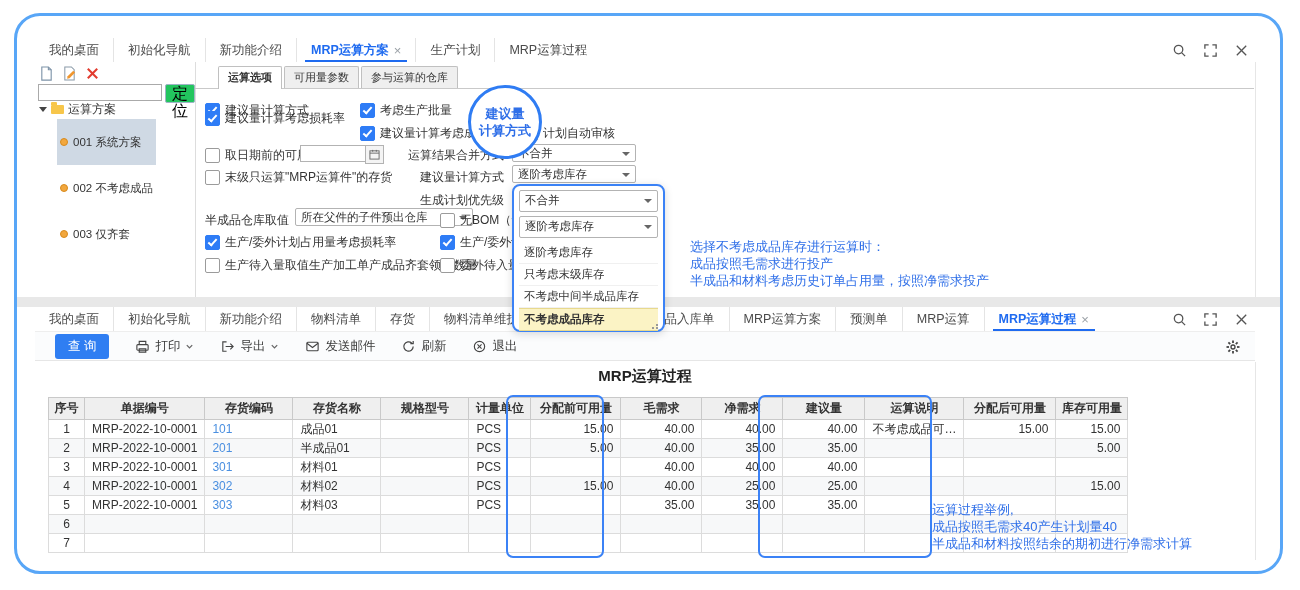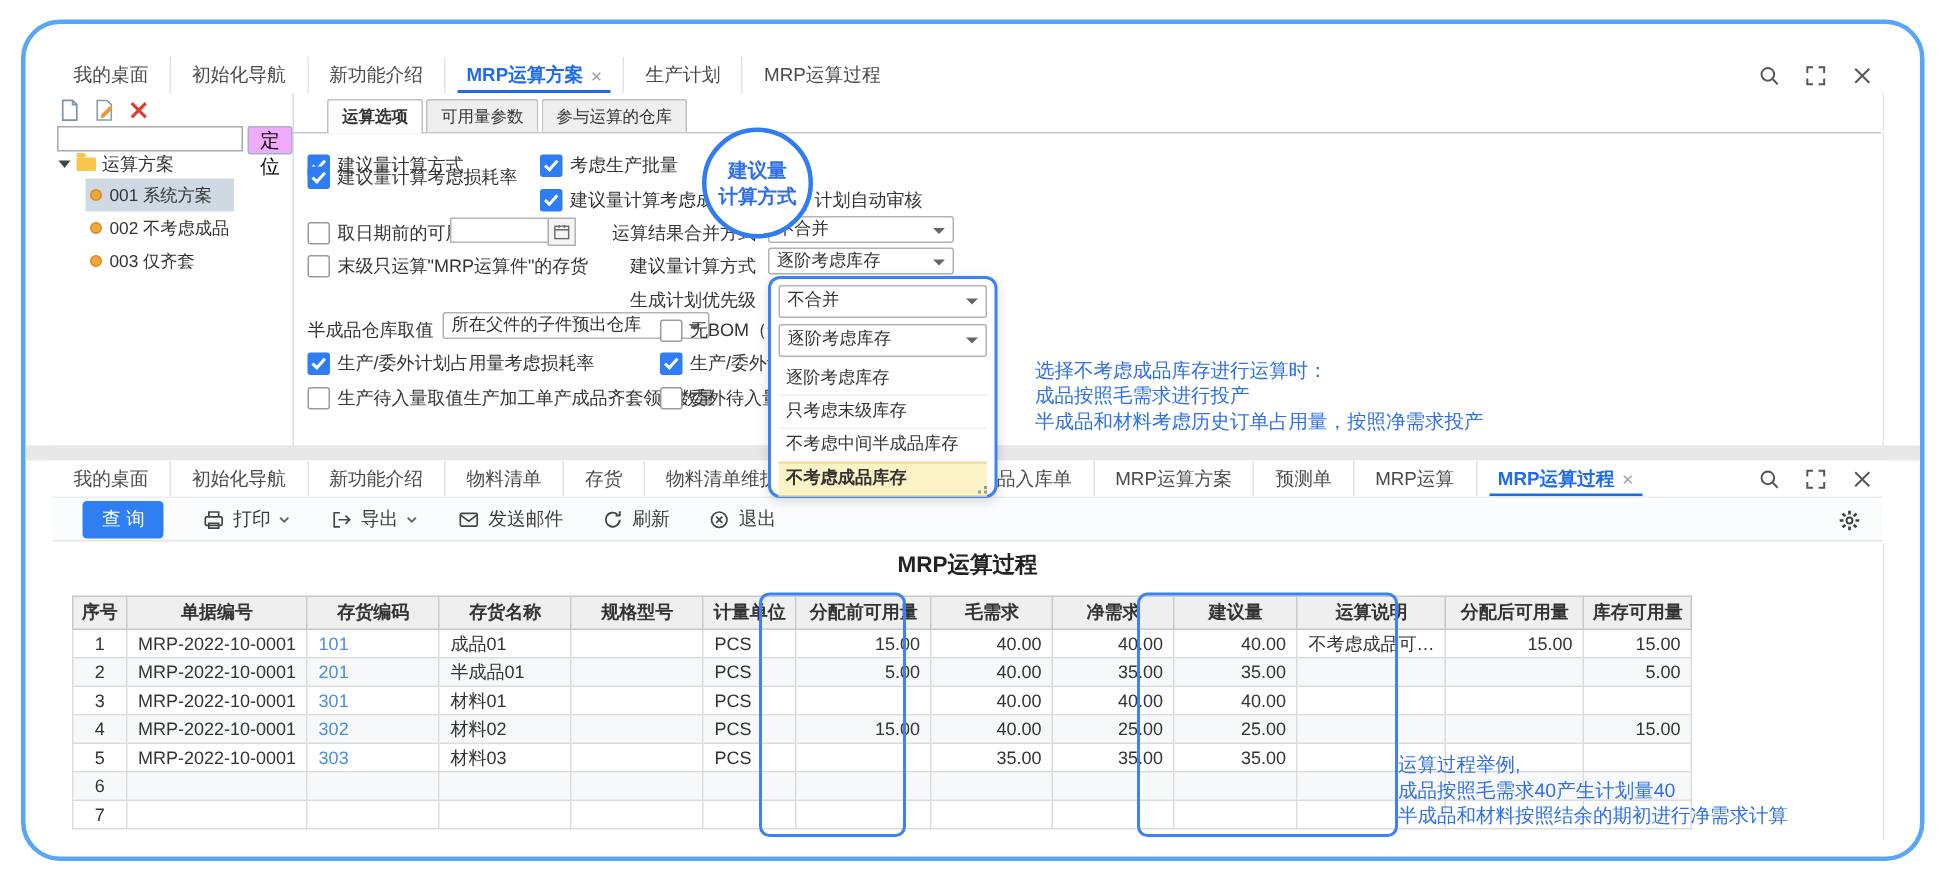--- a/index.html
+++ b/index.html
@@ -18,28 +18,28 @@
   .win-icons .wicon{width:15px;height:15px;display:inline-flex;}
   .wicon svg{width:100%;height:100%;}
 
   
   .p1-main{position:absolute;left:18px;top:46px;width:1220px;height:235px;border-bottom:1px solid #e6e6e6;border-right:1px solid #e6e6e6;}
   .p1-left{position:absolute;left:0;top:0;width:160px;height:100%;border-right:1px solid #ddd;}
   .tree-toolbar{position:absolute;left:4px;top:2px;display:flex;gap:8px;align-items:center;height:18px;}
   .tico{width:15px;height:15px;display:inline-flex;}
   .search-row{position:absolute;left:3px;top:22px;display:flex;gap:3px;}
   .search-row input{width:116px;height:15px;border:1px solid #aaa;font-size:11px;padding:0 3px;}
-  .locate-btn{height:19px;font-size:13px;border:1px solid #9fb4c6;background:#f0abfc;border-radius:2px;padding:0 4px;line-height:17px;}
+  .locate-btn{height:19px;font-size:16px;border:1px solid #9fb4c6;background:#22c55e;border-radius:2px;padding:0 4px;line-height:17px;}
   .tree{position:absolute;left:4px;top:40px;font-size:12px;}
   .tree-root{display:flex;align-items:center;gap:4px;height:15px;}
   .tri{width:0;height:0;border-left:4px solid transparent;border-right:4px solid transparent;border-top:5px solid #444;}
   .folder{width:13px;height:9px;background:#f7c64a;border-radius:1px;position:relative;}
   .folder::before{content:"";position:absolute;left:0;top:-3px;width:6px;height:3px;background:#f7c64a;border-radius:1px 1px 0 0;}
   .tree-items{margin:2px 0 0 18px;}
-  .tree-item{display:flex;align-items:center;gap:5px;height:14px;padding:4px 3px;font-size:11.5px;white-space:nowrap;}
+  .tree-item{display:flex;align-items:center;gap:5px;height:14px;padding:16px 3px;font-size:11.5px;white-space:nowrap;}
   .tree-item.selected{background:#cfd9e4;}
   .dot{width:8px;height:8px;border-radius:50%;background:#f2a73d;border:1px solid #d88a1d;box-sizing:border-box;}
 
   .p1-content{position:absolute;left:160px;top:0;width:1059px;height:100%;}
   .subtabs{position:absolute;left:0;top:8px;width:100%;height:19px;border-bottom:1px solid #c9c9c9;padding-left:23px;box-sizing:border-box;display:flex;align-items:flex-end;}
   .subtab{font-size:11px;padding:3px 9px;border:1px solid #c0c0c0;border-bottom:none;background:#efefef;margin-right:2px;border-radius:2px 2px 0 0;}
   .subtab.active{background:#fff;font-weight:bold;position:relative;top:1px;padding-bottom:4px;}
 
   .opt{position:absolute;display:flex;align-items:center;gap:5px;font-size:12px;white-space:nowrap;}
   .cb{width:13px;height:13px;border:1px solid #9b9b9b;border-radius:2px;background:#fff;position:relative;flex:0 0 auto;}

